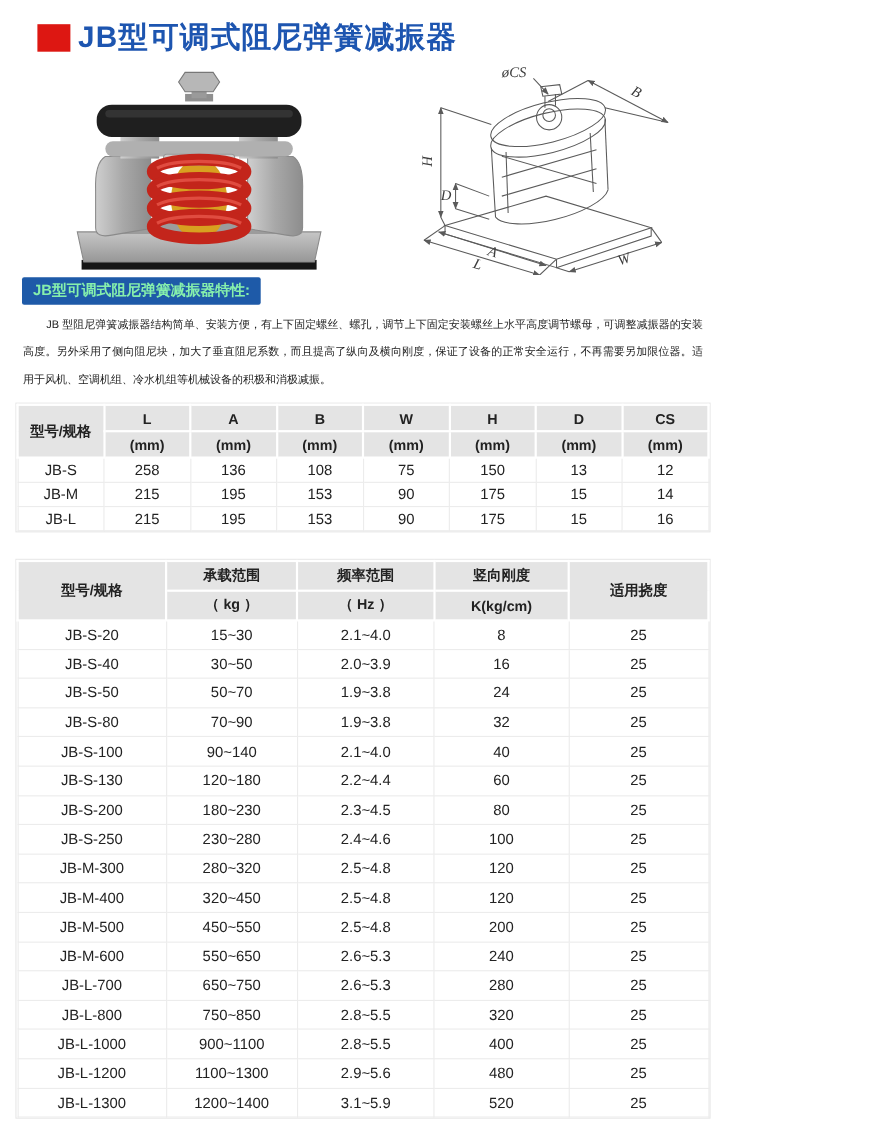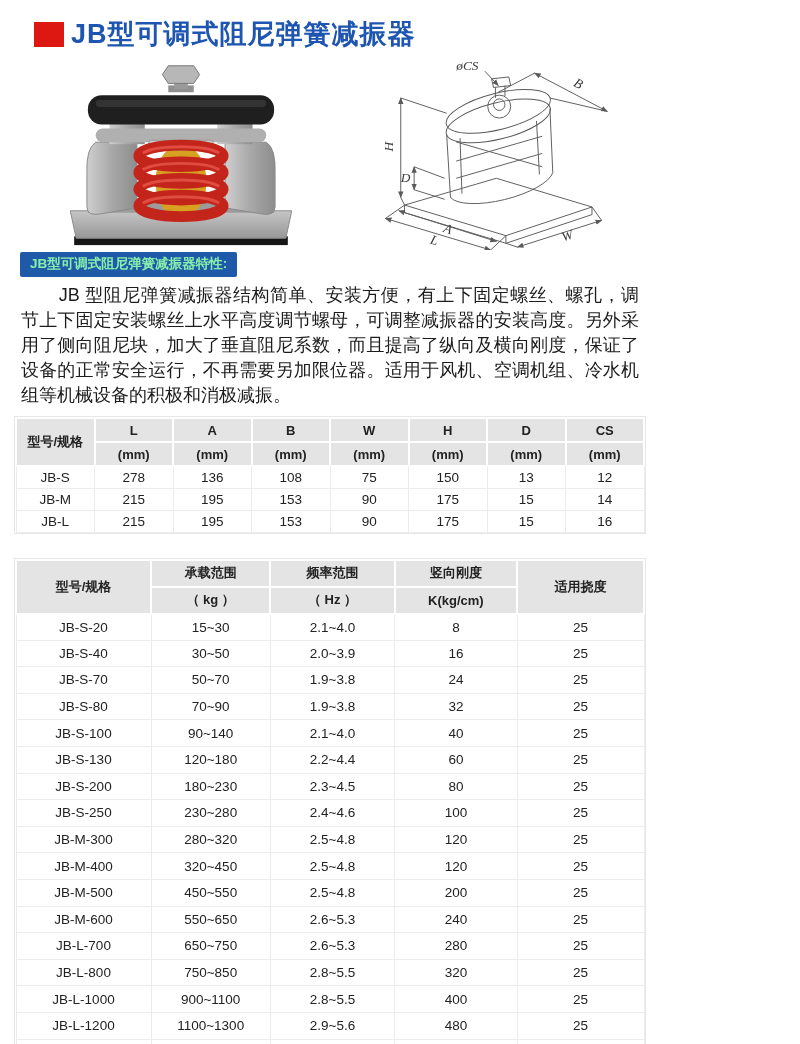--- a/index.html
+++ b/index.html
@@ -16,21 +16,21 @@
   .visuals { display: flex; justify-content: space-between; align-items: flex-start;
     padding: 2px 8px 0 52px; height: 198px; }
   .photo-wrap { width: 258px; height: 196px; }
   .diagram-wrap { width: 305px; height: 196px; margin-right: 6px; }
 
   
   .features-banner { display: inline-block; background: #1e5aa8; color: #86efac; font-size: 13.5px;
     font-weight: bold; padding: 3px 10px 4px 10px; margin: 2px 0 4px 20px; border-radius: 2px; }
 
   
-  .description { margin: 2px 21px 8px 21px; font-size: 18px; line-height: 25px; color: #1c1c1c;
+  .description { margin: 2px 21px 8px 21px; font-size: 10px; line-height: 25px; color: #1c1c1c;
     text-align: justify; text-indent: 2.1em; }
 
   
   .tbl-wrap { margin: 0 14px; border: 1px solid #e7e7e7; }
   table { width: 100%; border-collapse: collapse; table-layout: fixed; }
   th { background: #e4e4e4; border: 2px solid #ffffff; font-size: 13px; font-weight: bold;
     color: #222; text-align: center; vertical-align: middle; }
   td { border: 1px solid #ececec; font-size: 13.5px; color: #222; text-align: center;
     vertical-align: middle; background: #fff; }
 
@@ -195,21 +195,21 @@
           <th>(mm)</th>
           <th>(mm)</th>
           <th>(mm)</th>
           <th>(mm)</th>
           <th>(mm)</th>
         </tr>
       </thead>
       <tbody>
           <tr>
             <td>JB-S</td>
-            <td>278</td>
+            <td>258</td>
             <td>136</td>
             <td>108</td>
             <td>75</td>
             <td>150</td>
             <td>13</td>
             <td>12</td>
           </tr>
           <tr>
             <td>JB-M</td>
             <td>215</td>
@@ -266,21 +266,21 @@
             <td>25</td>
           </tr>
           <tr>
             <td>JB-S-40</td>
             <td>30~50</td>
             <td>2.0~3.9</td>
             <td>16</td>
             <td>25</td>
           </tr>
           <tr>
-            <td>JB-S-70</td>
+            <td>JB-S-50</td>
             <td>50~70</td>
             <td>1.9~3.8</td>
             <td>24</td>
             <td>25</td>
           </tr>
           <tr>
             <td>JB-S-80</td>
             <td>70~90</td>
             <td>1.9~3.8</td>
             <td>32</td>

